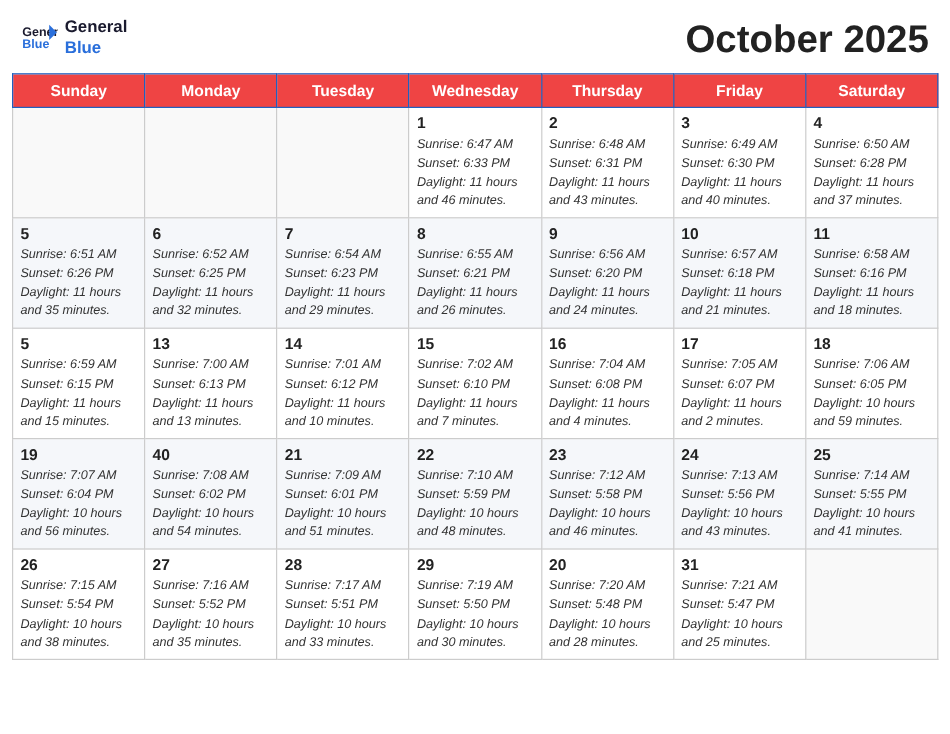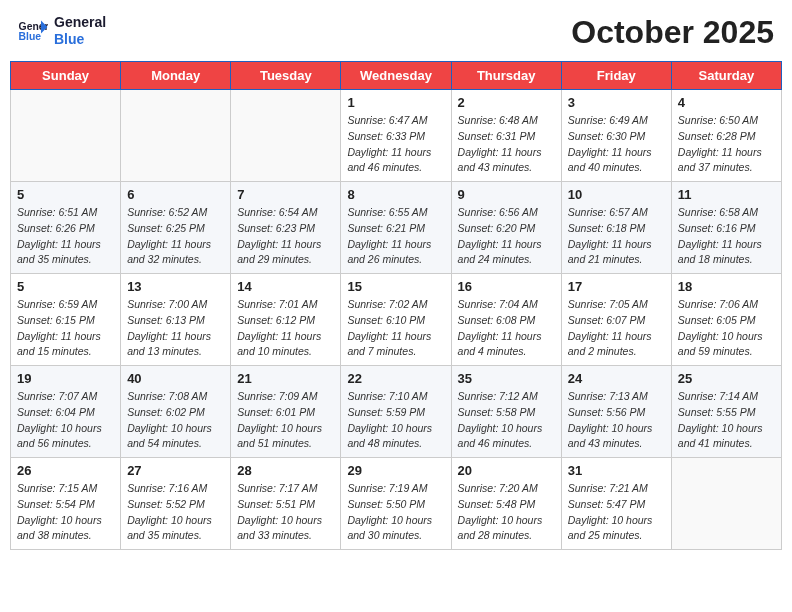--- a/index.html
+++ b/index.html
@@ -207,21 +207,21 @@
         </td>
         <td>
           <div class="day-number">21</div>
           <div class="day-info">Sunrise: 7:09 AM<br>Sunset: 6:01 PM<br>Daylight: 10 hours and 51 minutes.</div>
         </td>
         <td>
           <div class="day-number">22</div>
           <div class="day-info">Sunrise: 7:10 AM<br>Sunset: 5:59 PM<br>Daylight: 10 hours and 48 minutes.</div>
         </td>
         <td>
-          <div class="day-number">35</div>
+          <div class="day-number">23</div>
           <div class="day-info">Sunrise: 7:12 AM<br>Sunset: 5:58 PM<br>Daylight: 10 hours and 46 minutes.</div>
         </td>
         <td>
           <div class="day-number">24</div>
           <div class="day-info">Sunrise: 7:13 AM<br>Sunset: 5:56 PM<br>Daylight: 10 hours and 43 minutes.</div>
         </td>
         <td>
           <div class="day-number">25</div>
           <div class="day-info">Sunrise: 7:14 AM<br>Sunset: 5:55 PM<br>Daylight: 10 hours and 41 minutes.</div>
         </td>

